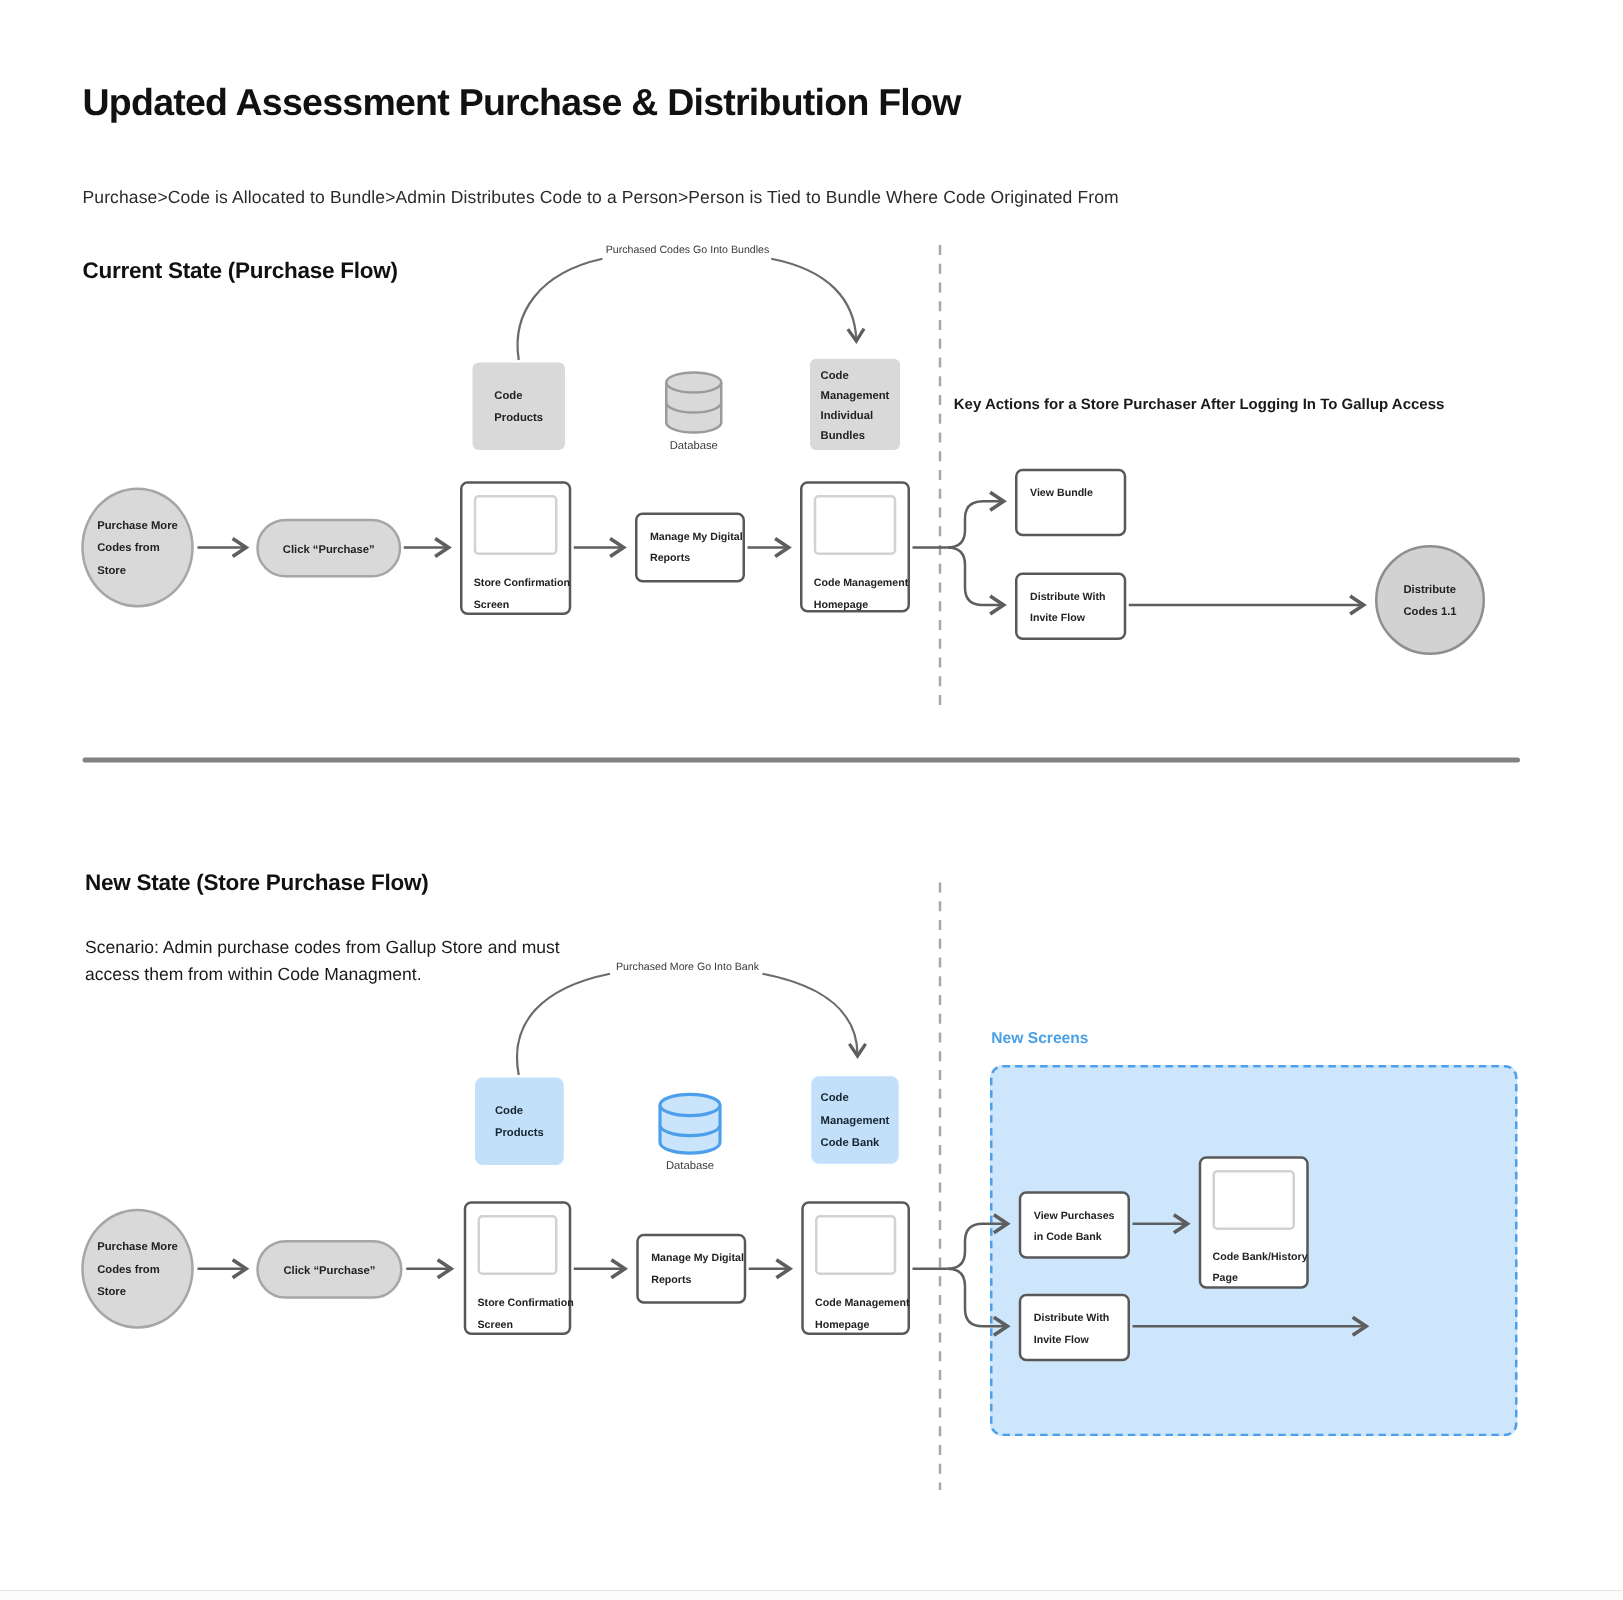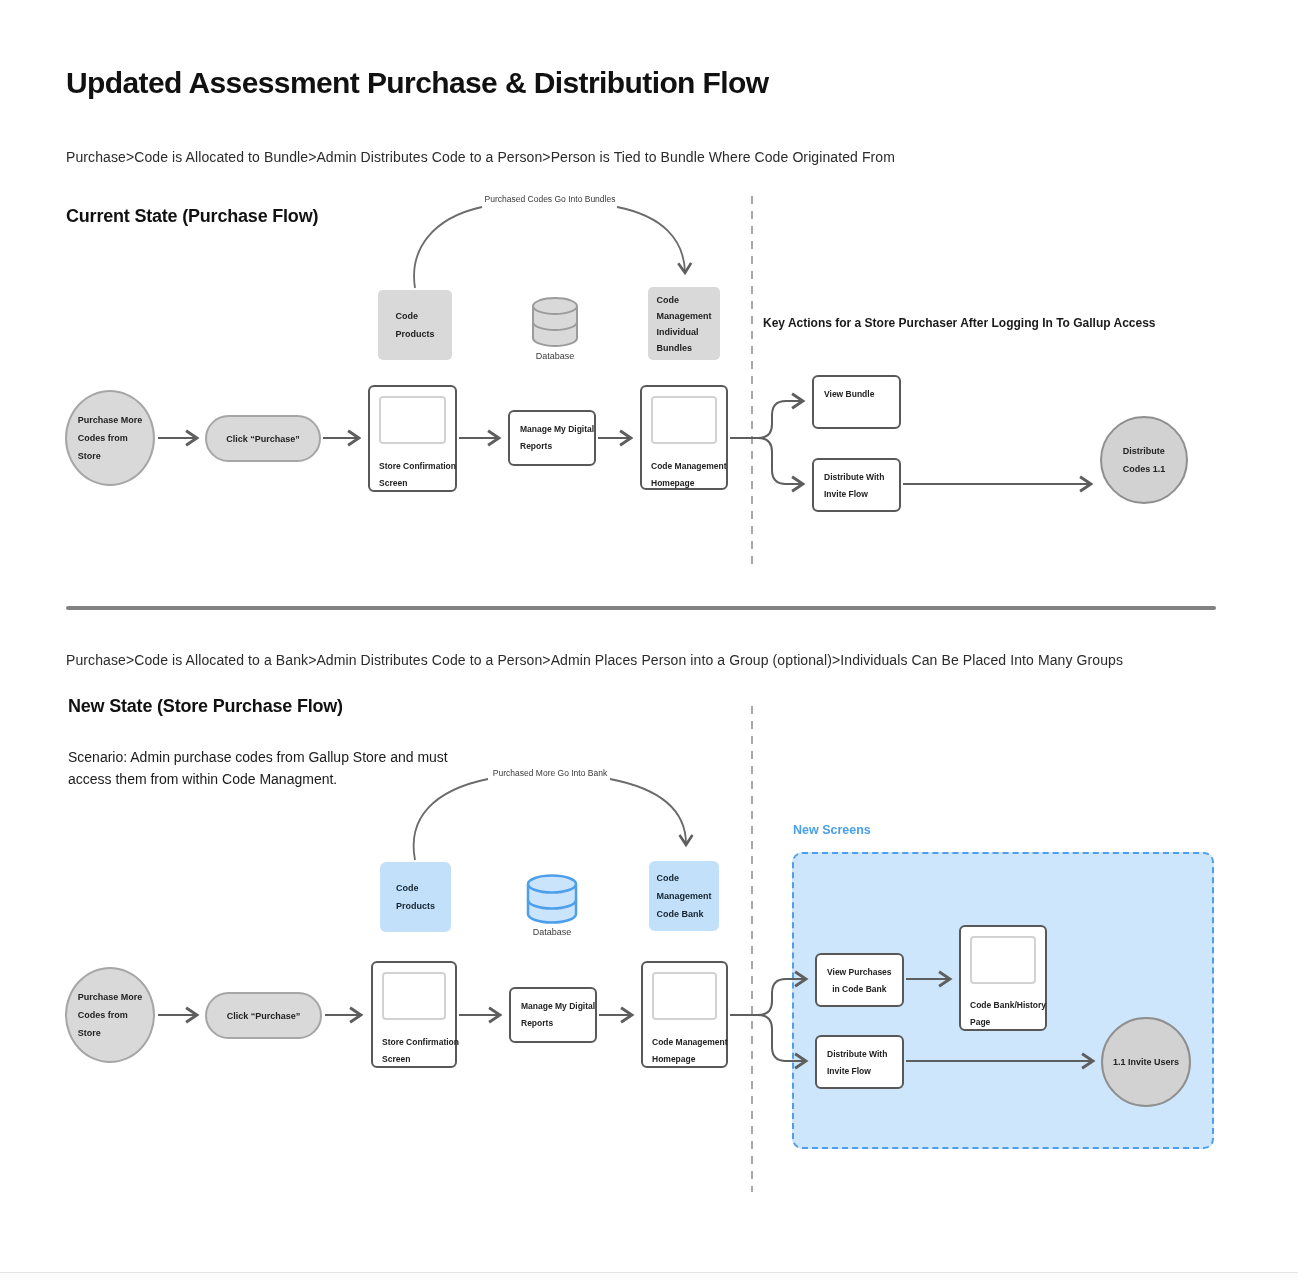--- a/index.html
+++ b/index.html
@@ -168,28 +168,27 @@
 
   <div class="abs white-box plain-box layer-node" style="left:812px; top:375px; width:89px; height:54px;padding-left:44px;">
     <div class="caption small-label">View Bundle</div>
   </div>
 
   <div class="abs white-box plain-box layer-node" style="left:812px; top:458px; width:89px; height:54px;">
     <div class="caption small-label">Distribute With
 Invite Flow</div>
   </div>
 
-  <div class="abs gray-circle layer-node" style="left:1100px; top:416px; width:88px; height:88px;">
+  <div class="abs gray-circle layer-node" style="left:1100px; top:436px; width:88px; height:88px;">
     <div class="center-label">Distribute
 Codes 1.1</div>
   </div>
 
   <div class="abs divider-bar layer-node" style="left:66px; top:606px; width:1150px; height:4px;"></div>
 
-  <div class="abs subtitle layer-node" style="left:66px; top:652px;">Purchase&gt;Code is Allocated to a Bank&gt;Admin Distributes Code to a Person&gt;Admin Places Person into a Group (optional)&gt;Individuals Can Be Placed Into Many Groups</div>
 
   <div class="abs section-title layer-node" style="left:68px; top:696px;">New State (Store Purchase Flow)</div>
 
   <div class="abs scenario layer-node" style="left:68px; top:746px;">Scenario: Admin purchase codes from Gallup Store and must
 access them from within Code Managment.</div>
 
   <div class="abs arc-label layer-node" style="left:460px; top:768px; width:180px; text-align:center;">Purchased More Go Into Bank</div>
 
   <div class="abs blue-box layer-node" style="left:380px; top:862px; width:71px; height:70px;">
     <div class="center-label">Code
@@ -226,36 +225,33 @@
     <div class="caption small-label">Manage My Digital
 Reports</div>
   </div>
 
   <div class="abs white-box browser layer-node" style="left:641px; top:961px; width:87px; height:107px;">
     <div class="screen"></div>
     <div class="caption small-label" style="top:71px;">Code Management
 Homepage</div>
   </div>
 
-  <div class="abs white-box plain-box layer-node" style="left:815px; top:953px; width:89px; height:54px;text-align:center;">
+  <div class="abs white-box plain-box layer-node" style="left:815px; top:953px; width:89px; height:54px;">
     <div class="caption small-label">View Purchases
 in Code Bank</div>
   </div>
 
   <div class="abs white-box browser layer-node" style="left:959px; top:925px; width:88px; height:106px;">
     <div class="screen"></div>
     <div class="caption small-label" style="top:70px;">Code Bank/History
 Page</div>
   </div>
 
   <div class="abs white-box plain-box layer-node" style="left:815px; top:1035px; width:89px; height:54px;">
     <div class="caption small-label">Distribute With
 Invite Flow</div>
   </div>
 
-  <div class="abs gray-circle layer-node" style="left:1101px; top:1017px; width:90px; height:90px;">
-    <div class="center-label">1.1 Invite Users</div>
-  </div>
 
   <div class="abs bottom-hairline layer-node" style="left:0; top:1272px; width:1298px; height:1px;"></div>
   <div class="abs bottom-strip layer-node" style="left:0; top:1273px; width:1298px; height:7px;"></div>
 
 </div>
 
 </body></html>

